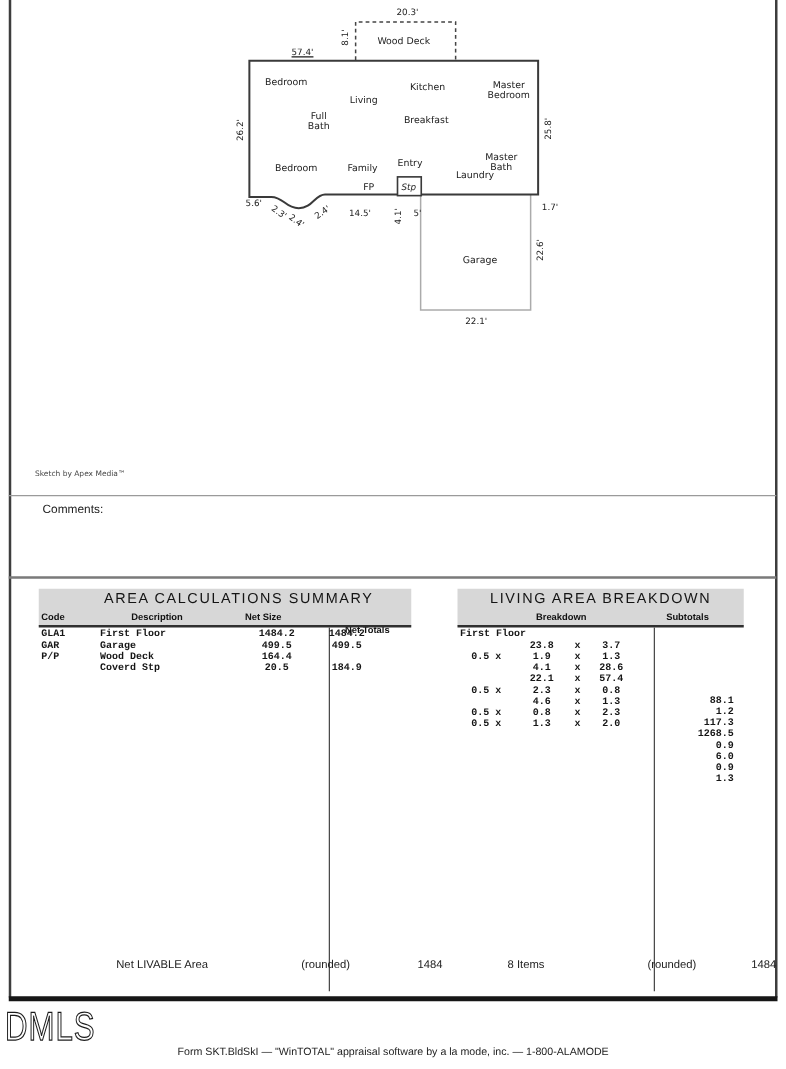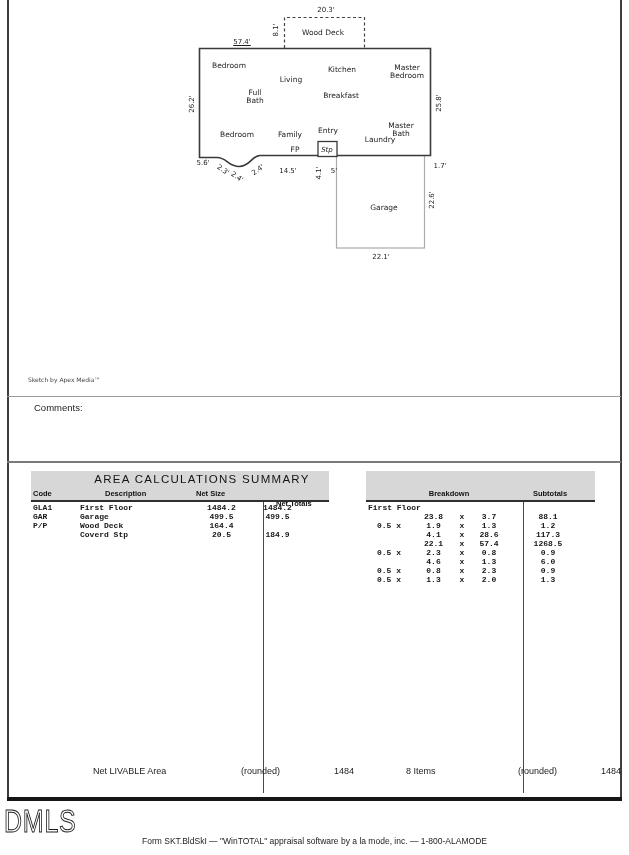--- a/index.html
+++ b/index.html
@@ -28,21 +28,21 @@
   .tbl-colhead{position:absolute;font:bold 7.5px "Liberation Sans",sans-serif;color:#111;white-space:nowrap;}
   .tbl-underline{position:absolute;height:1.5px;background:#2f2f2f;}
   .tbl-divider{position:absolute;width:1px;background:#4a4a4a;}
   .mono{font:bold 8px "Liberation Mono",monospace;color:#161616;}
   .grid-left{position:absolute;left:31px;top:503px;width:298px;}
   .grid-left .row{display:grid;grid-template-columns:47px 118px 47px 65px;height:9px;line-height:9px;padding-left:2px;}
   .grid-right{position:absolute;left:366px;top:512px;width:229px;}
   .grid-right .row{display:grid;grid-template-columns:46px 43px 14px 40px 86px;height:9px;line-height:9px;}
   .cell-r{text-align:center;}
   .cell-c{text-align:center;}
-  .cell-sub{text-align:center;padding-right:8px;}
+  .cell-sub{text-align:right;padding-right:8px;margin-top:44px;}
   .group-label{position:absolute;left:368px;top:503px;height:9px;line-height:9px;}
 
   .foot-item{position:absolute;font:9px "Liberation Sans",sans-serif;color:#222;white-space:nowrap;padding-left:36px;}
 
   .logo{position:absolute;left:4px;top:803px;font:32px "Liberation Sans",sans-serif;
         color:transparent;-webkit-text-stroke:1px #1a1a1a;transform:scaleX(0.78);
         transform-origin:left top;letter-spacing:1px;}
   .form-footer{position:absolute;left:0;top:836px;width:629px;text-align:center;
                font:8.5px "Liberation Sans",sans-serif;color:#222;}
 </style>
@@ -97,21 +97,21 @@
   <div class="dim-label" style="left:319px;top:173px;transform:translate(-50%,-50%) rotate(-90deg);">4.1'</div>
   <div class="dim-label" style="left:334px;top:171px;transform:translate(-50%,-50%);">5'</div>
   <div class="dim-label" style="left:440px;top:166px;transform:translate(-50%,-50%);">1.7'</div>
   <div class="dim-label" style="left:432px;top:200px;transform:translate(-50%,-50%) rotate(-90deg);">22.6'</div>
   <div class="dim-label" style="left:381px;top:257px;transform:translate(-50%,-50%);">22.1'</div>
 
   <div class="credit" style="left:28px;top:376px;">Sketch by Apex Media™</div>
   <div class="comments-label" style="left:34px;top:402px;">Comments:</div>
 
   <div class="tbl-graybar" style="left:31px;top:471px;width:298px;"></div>
-  <div class="tbl-title" style="left:31px;top:473px;width:320px;margin-left:11px;">AREA CALCULATIONS SUMMARY</div>
+  <div class="tbl-title" style="left:31px;top:473px;width:320px;">AREA CALCULATIONS SUMMARY</div>
   <div class="tbl-colhead" style="left:33px;top:489px;">Code</div>
   <div class="tbl-colhead" style="left:80px;top:489px;padding-left:25px;">Description</div>
   <div class="tbl-colhead" style="left:196px;top:489px;">Net Size</div>
   <div class="tbl-colhead" style="left:276px;top:489px;margin-top:10px;">Net Totals</div>
   <div class="tbl-underline" style="left:31px;top:500px;width:298px;"></div>
   <div class="tbl-divider" style="left:263px;top:502px;height:291px;"></div>
 
   <div class="grid-left mono">
     <div class="row">
       <span>GLA1</span>
@@ -133,20 +133,21 @@
     </div>
     <div class="row">
       <span></span>
       <span>Coverd Stp</span>
       <span class="cell-r">20.5</span>
       <span class="cell-r">184.9</span>
     </div>
   </div>
 
   <div class="tbl-graybar" style="left:366px;top:471px;width:229px;"></div>
+  <div class="tbl-title" style="left:366px;top:473px;width:229px;">LIVING AREA BREAKDOWN</div>
   <div class="tbl-colhead" style="left:449px;top:489px;transform:translateX(-50%);">Breakdown</div>
   <div class="tbl-colhead" style="left:550px;top:489px;transform:translateX(-50%);">Subtotals</div>
   <div class="tbl-underline" style="left:366px;top:500px;width:229px;"></div>
   <div class="tbl-divider" style="left:523px;top:502px;height:291px;"></div>
 
   <div class="group-label mono">First Floor</div>
 
   <div class="grid-right mono">
     <div class="row">
       <span class="cell-r"></span>

